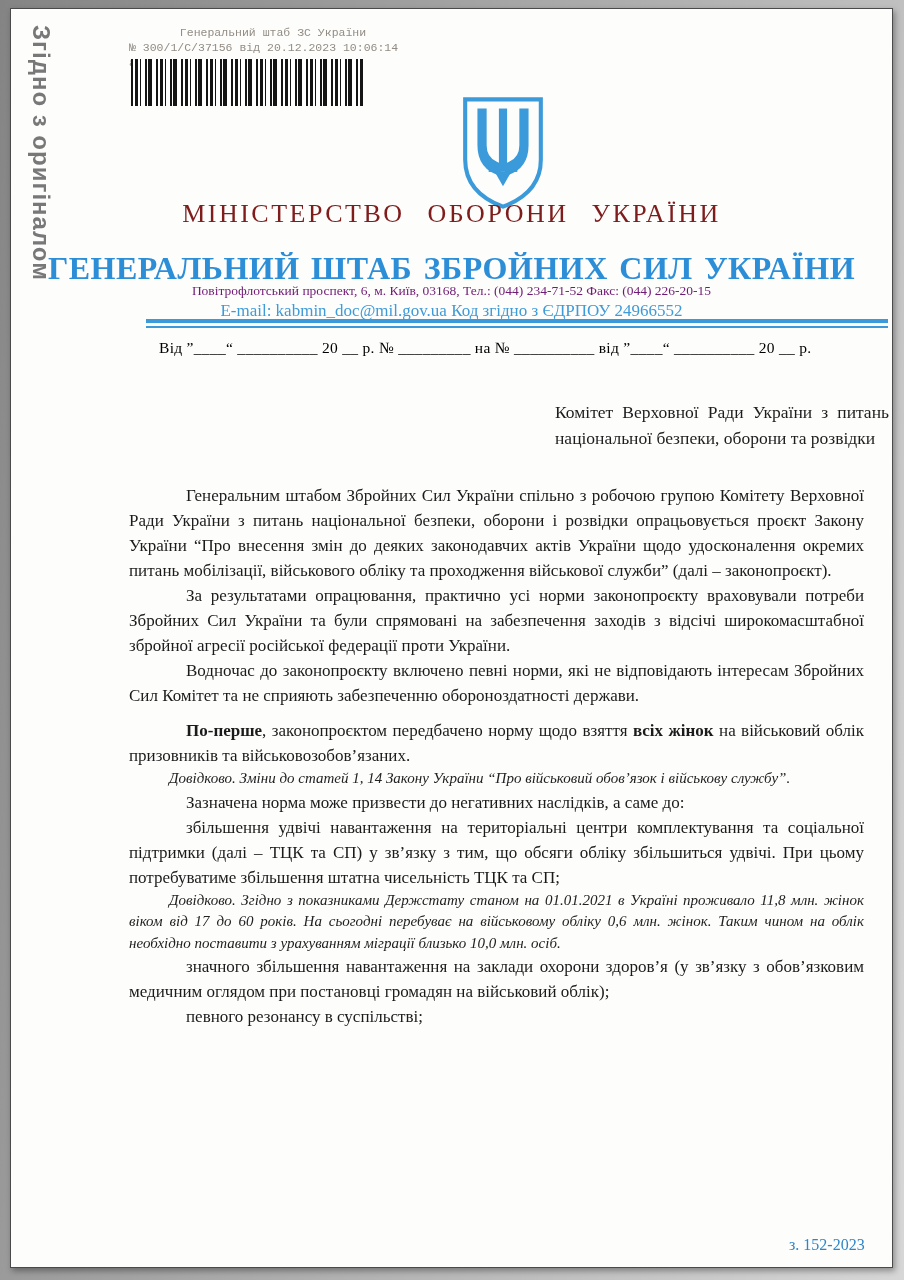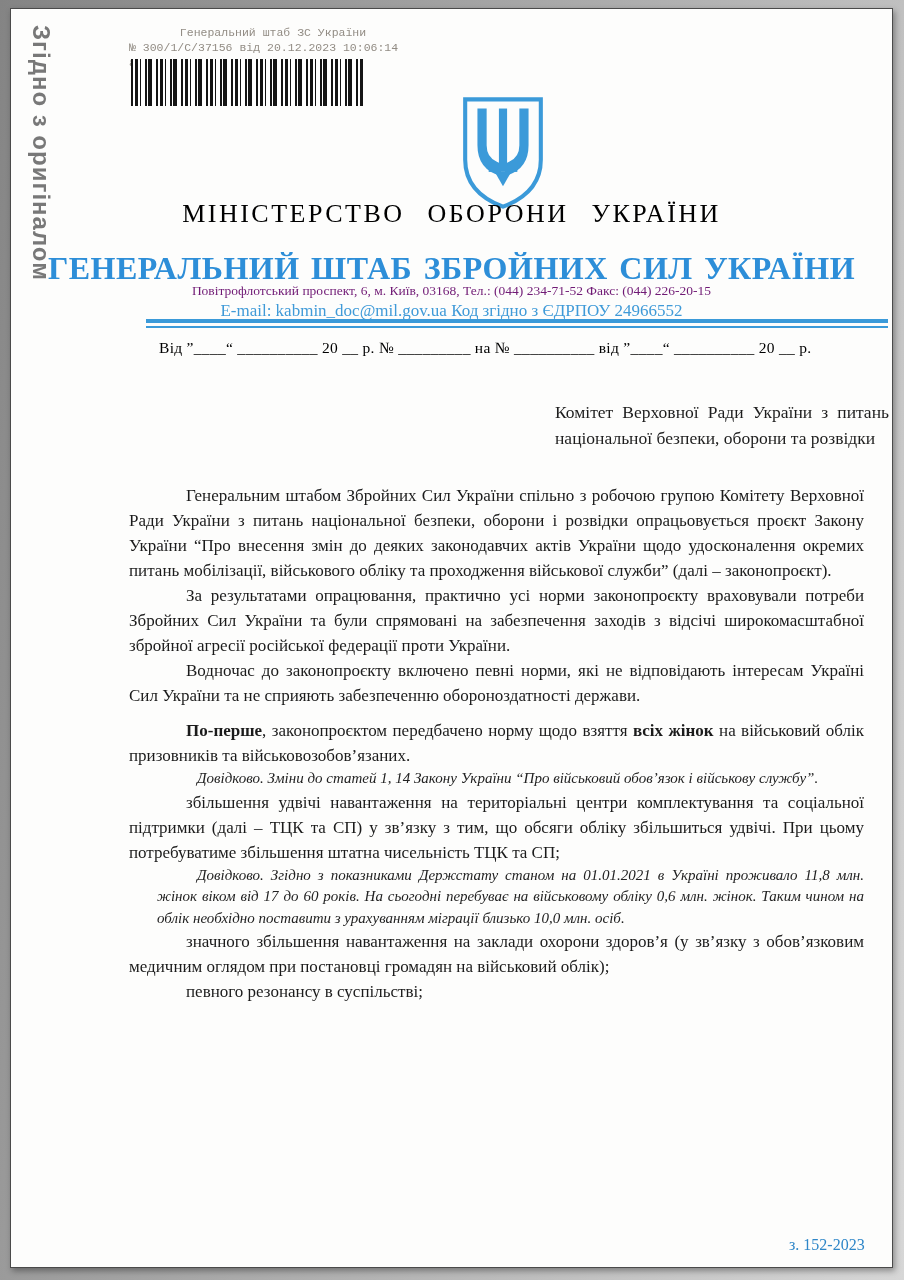--- a/index.html
+++ b/index.html
@@ -28,21 +28,21 @@
   .barcode{
     position:absolute;left:120px;top:50px;width:232px;height:47px;
     background:repeating-linear-gradient(90deg,
       #151515 0 2px,#fff 2px 4px,#151515 4px 7px,#fff 7px 9px,
       #151515 9px 10px,#fff 10px 14px,#151515 14px 16px,#fff 16px 17px,
       #151515 17px 21px,#fff 21px 25px);
   }
   .emblem{position:absolute;left:446px;top:84px;width:92px;height:120px;}
   .h-ministry{
     position:absolute;left:0;right:0;top:190px;text-align:center;
-    font-size:26px;color:#000000;letter-spacing:2.5px;word-spacing:14px;
+    font-size:26px;color:#7f1d1d;letter-spacing:2.5px;word-spacing:14px;
   }
   .h-staff{
     position:absolute;left:0;right:0;top:241px;text-align:center;
     font-size:32px;font-weight:bold;color:#2d8ed8;letter-spacing:.5px;word-spacing:3px;
   }
   .h-address{
     position:absolute;left:0;right:0;top:274px;text-align:center;
     font-size:13.5px;color:#701a75;
   }
   .h-email{
@@ -61,21 +61,21 @@
     position:absolute;left:535px;top:390px;width:334px;
     font-size:17.5px;color:#1d1d1d;line-height:26px;text-align:justify;margin-left:9px;
   }
   .body-text{
     position:absolute;left:118px;top:474px;width:735px;
     font-size:17px;color:#1b1b1b;line-height:25px;text-align:justify;
   }
   .body-text p{margin:0;text-indent:57px;}
   .body-text p.gap{margin-top:10px;}
   .body-text p.note{
-    font-style:italic;font-size:15px;line-height:21.5px;text-indent:40px;color:#222;margin-left:28px;
+    font-style:italic;font-size:15px;line-height:21.5px;text-indent:40px;color:#222;
   }
   .b{font-weight:bold;}
   .footer-code{
     position:absolute;left:148px;top:1212px;
     font-family:"DejaVu Sans",sans-serif;
     font-size:25px;font-weight:bold;color:#3398d8;letter-spacing:6px;
   }
   .footer-code .star{font-size:22px;letter-spacing:0;margin-left:10px;}
   .footer-ref{
     position:absolute;left:778px;top:1227px;
@@ -115,23 +115,24 @@
 
     <div class="rule"></div>
 
     <div class="ref-line">Від ”____“ __________ 20 __ р. № _________ на № __________ від ”____“ __________ 20 __ р.</div>
 
     <div class="recipient">Комітет Верховної Ради України з питань національної безпеки, оборони та розвідки</div>
 
     <div class="body-text">
       <p>Генеральним штабом Збройних Сил України спільно з робочою групою Комітету Верховної Ради України з питань національної безпеки, оборони і розвідки опрацьовується проєкт Закону України “Про внесення змін до деяких законодавчих актів України щодо удосконалення окремих питань мобілізації, військового обліку та проходження військової служби” (далі – законопроєкт).</p>
       <p>За результатами опрацювання, практично усі норми законопроєкту враховували потреби Збройних Сил України та були спрямовані на забезпечення заходів з відсічі широкомасштабної збройної агресії російської федерації проти України.</p>
-      <p>Водночас до законопроєкту включено певні норми, які не відповідають інтересам Україні Сил України та не сприяють забезпеченню обороноздатності держави.</p>
+      <p>Водночас до законопроєкту включено певні норми, які не відповідають інтересам Збройних Сил Комітет та не сприяють забезпеченню обороноздатності держави.</p>
       <p class="gap"><span class="b">По-перше</span><span>, законопроєктом передбачено норму щодо взяття </span><span class="b">всіх жінок</span><span> на військовий облік призовників та військовозобов’язаних.</span></p>
       <p class="note">Довідково. Зміни до статей 1, 14 Закону України “Про військовий обов’язок і військову службу”.</p>
+      <p>Зазначена норма може призвести до негативних наслідків, а саме до:</p>
       <p>збільшення удвічі навантаження на територіальні центри комплектування та соціальної підтримки (далі – ТЦК та СП) у зв’язку з тим, що обсяги обліку збільшиться удвічі. При цьому потребуватиме збільшення штатна чисельність ТЦК та СП;</p>
       <p class="note">Довідково. Згідно з показниками Держстату станом на 01.01.2021 в Україні проживало 11,8 млн. жінок віком від 17 до 60 років. На сьогодні перебуває на військовому обліку 0,6 млн. жінок. Таким чином на облік необхідно поставити з урахуванням міграції близько 10,0 млн. осіб.</p>
       <p>значного збільшення навантаження на заклади охорони здоров’я (у зв’язку з обов’язковим медичним оглядом при постановці громадян на військовий облік);</p>
       <p>певного резонансу в суспільстві;</p>
     </div>
 
 
     <div class="footer-ref">з. 152-2023</div>
 
   </div>

